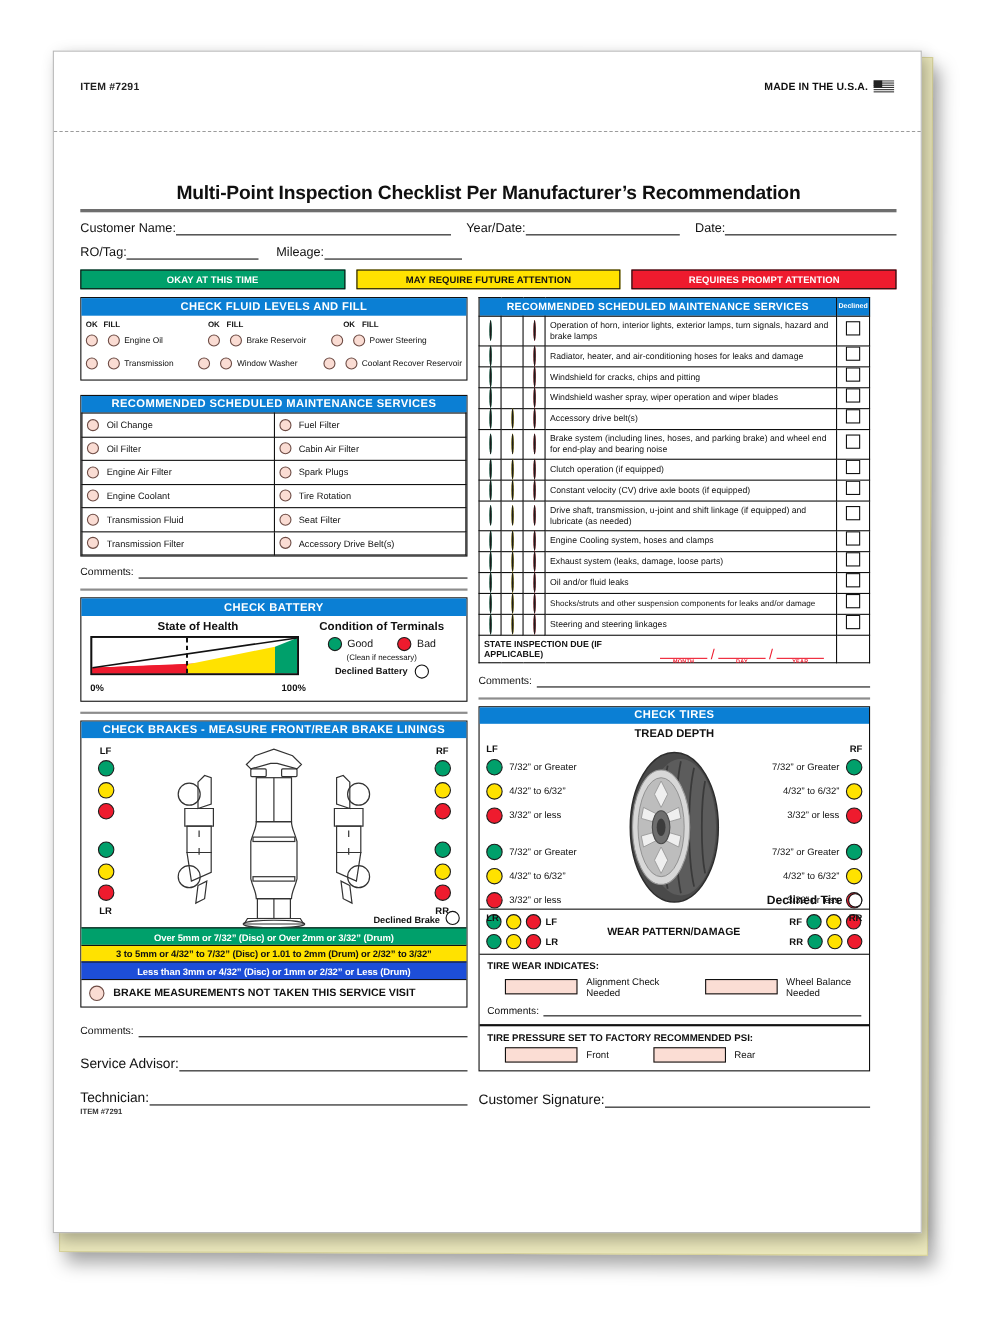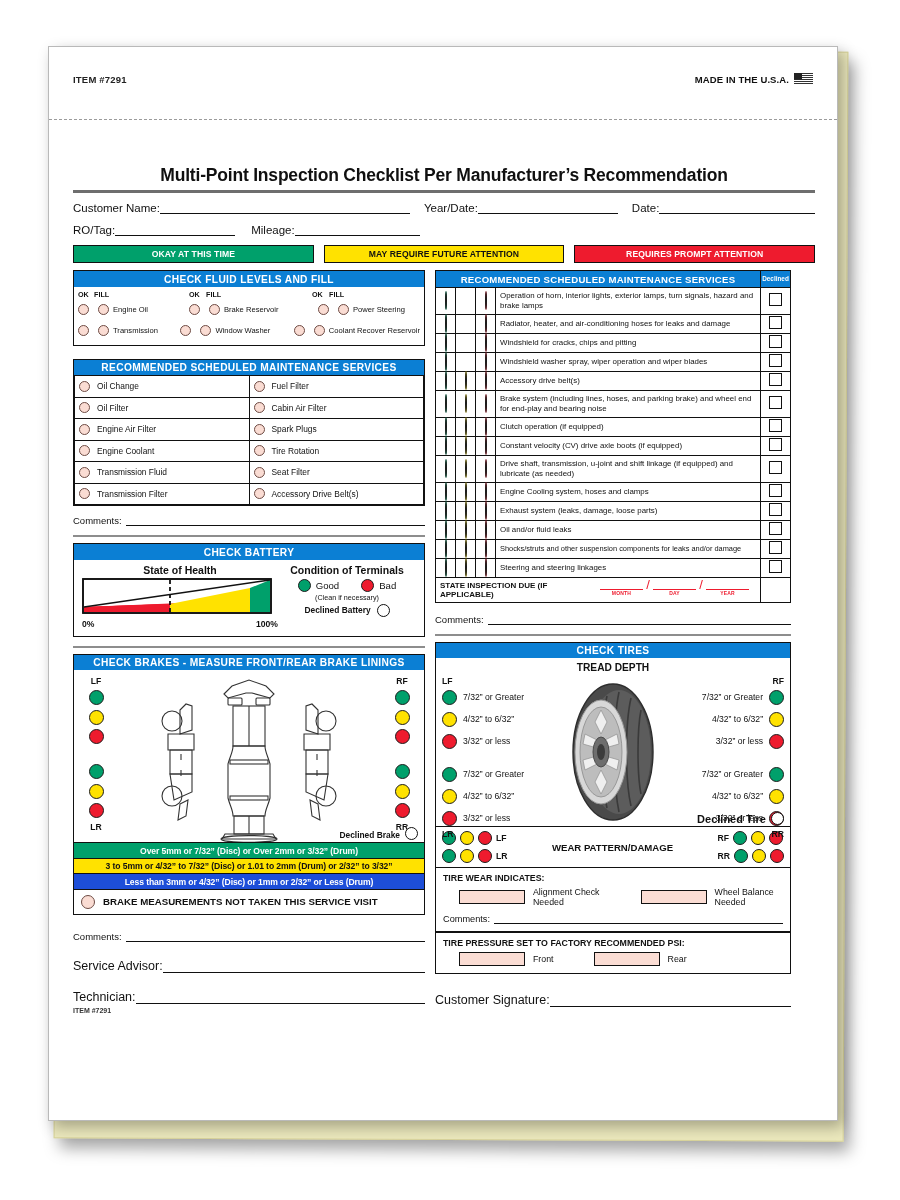--- a/index.html
+++ b/index.html
@@ -148,21 +148,21 @@
                     text-align:center; padding:2.5px 0 2px 0; letter-spacing:.25px;}
   .rsvc .hdr-dec { background:#0b7fd4; color:#fff; font-size:6.4px; font-weight:bold;
                    text-align:center; padding:2px 1px; }
   .rsvc td { border:1px solid #111; vertical-align:middle; }
   .cdot { width:20px; padding:0; text-align:center; }
   .cdot .dot { width:14px; height:14px; margin:0 auto; }
   .rtxt { font-size:7.9px; color:#111; padding:2px 4px; line-height:1.22; }
   .cbox { width:30px; text-align:center; padding:0; }
   .chk { width:13px; height:13px; border:1.4px solid #111; background:#fff; display:inline-block; }
   .state-row td { padding:3px 4px; }
-  .state-insp { display:flex; align-items:flex-start; font-size:8px; font-weight:bold; color:#111; gap:3px;}
+  .state-insp { display:flex; align-items:flex-end; font-size:8px; font-weight:bold; color:#111; gap:3px;}
   .si-blank { border-bottom:1px solid #ee1b2e; width:46px; height:9px; position:relative;}
   .si-cap { position:absolute; left:0; top:9px; width:100%; text-align:center; font-size:5px;
             color:#ee1b2e; font-weight:bold; letter-spacing:.2px;}
   .si-slash { color:#ee1b2e; font-size:13px; font-weight:normal; line-height:8px; }
 
   
   .tire-body { position:relative; height:168px; }
   .tire-cap { text-align:center; font-size:10.2px; font-weight:bold; color:#111; padding-top:4px; }
   .tr-col { position:absolute; top:18px; }
   .tr-col.l { left:6px; } .tr-col.r { right:6px; }
@@ -264,21 +264,21 @@
                 <span style="width:17px">OK</span>
                 <span>FILL</span>
               </div>
               <div class="fluid-grid">
                 <div class="fluid-row">
                   <div class="fcell" style="width:111px">
                     <span class="dotpk"></span>
                     <span class="dotpk" style="margin-left:9px"></span>
                     <span class="fl-lab">Engine Oil</span>
                   </div>
-                  <div class="fcell" style="width:129px">
+                  <div class="fcell" style="width:112px">
                     <span class="dotpk"></span>
                     <span class="dotpk" style="margin-left:9px"></span>
                     <span class="fl-lab">Brake Reservoir</span>
                   </div>
                   <div class="fcell">
                     <span class="dotpk"></span>
                     <span class="dotpk" style="margin-left:9px"></span>
                     <span class="fl-lab">Power Steering</span>
                   </div>
                 </div>

